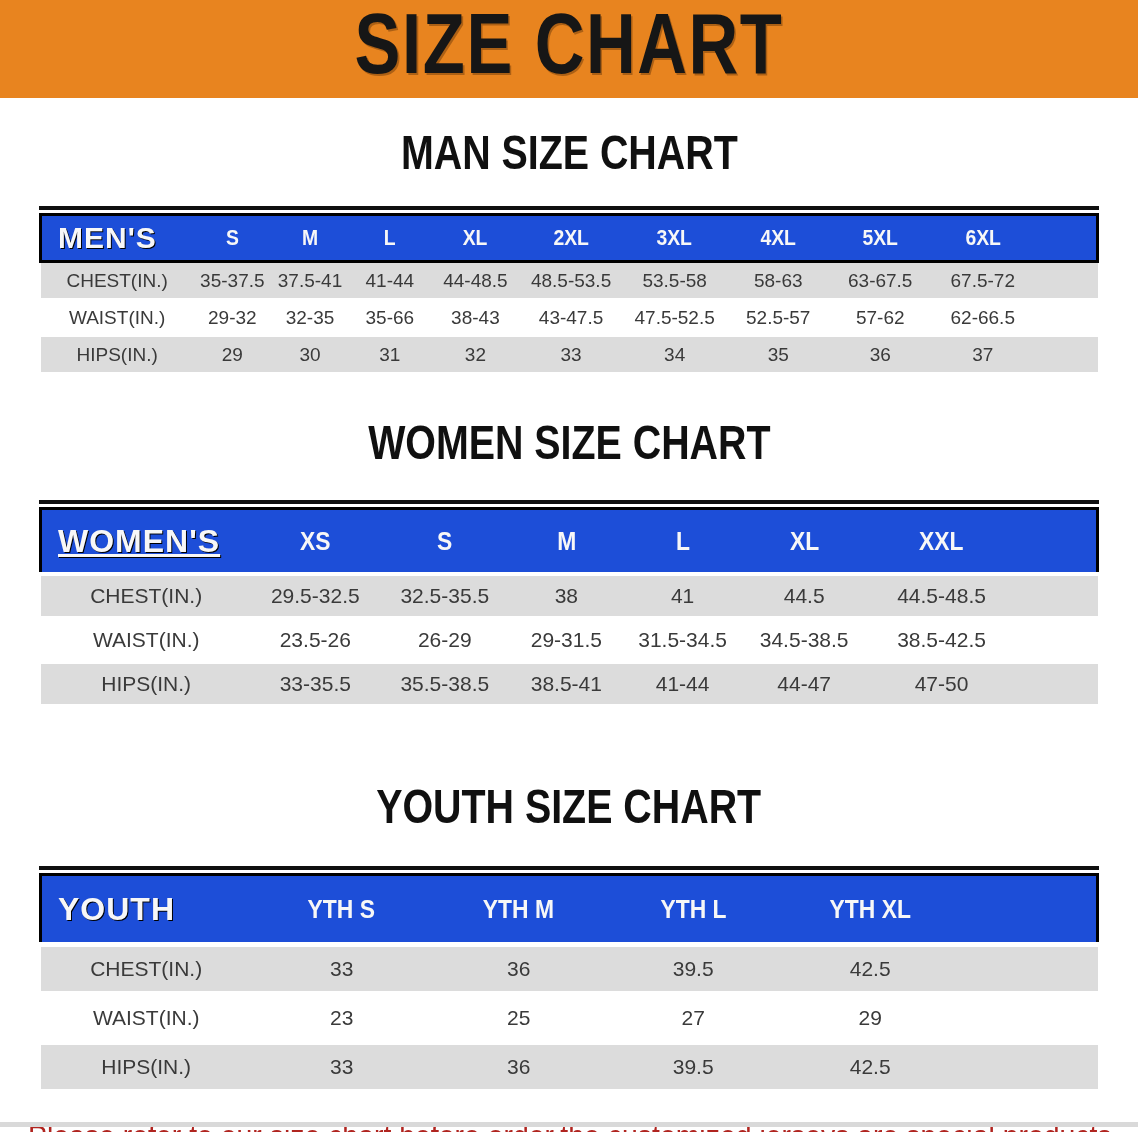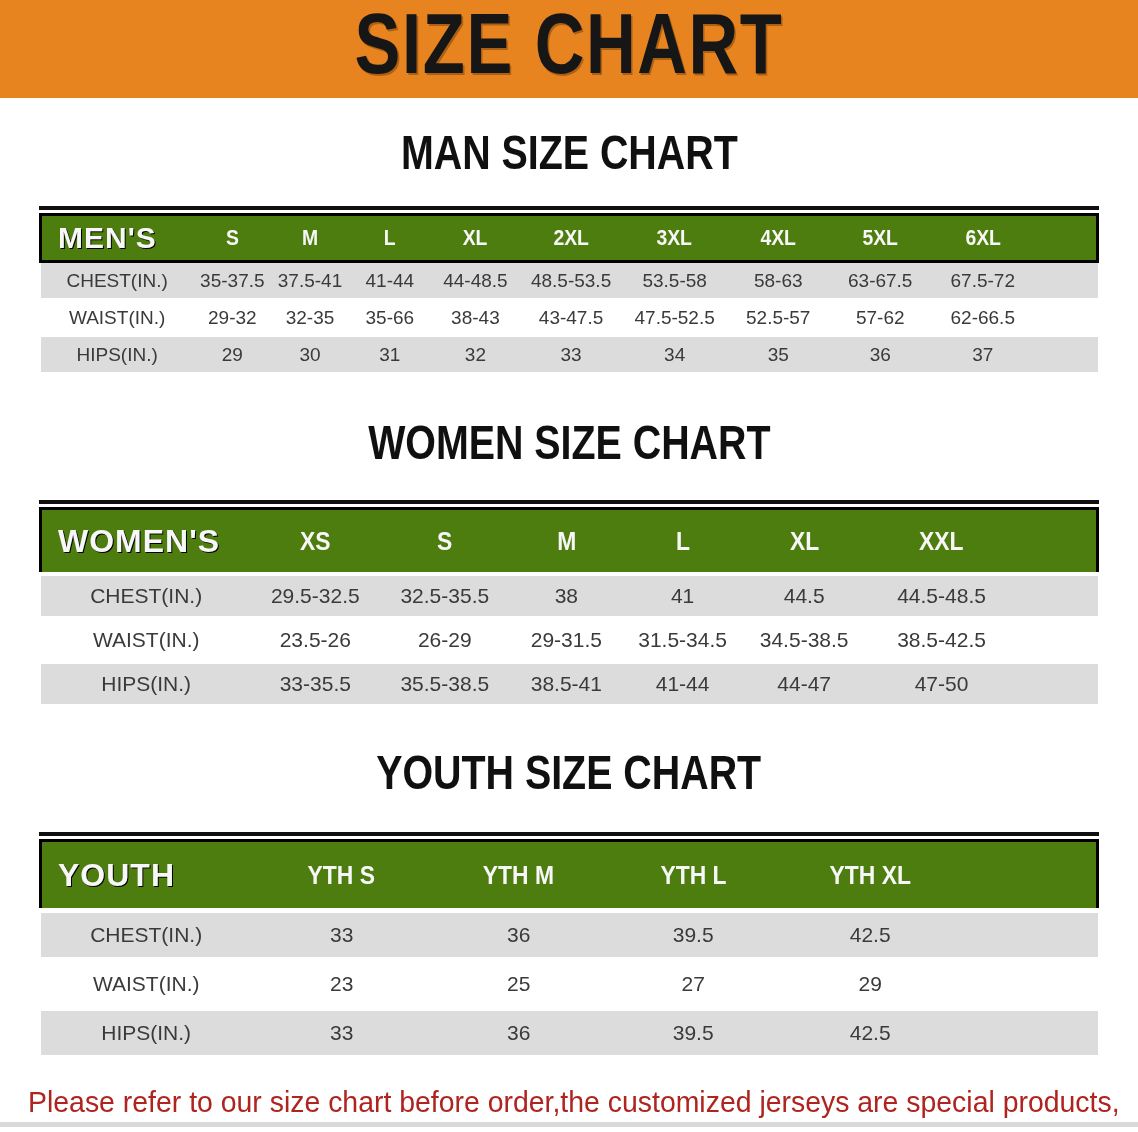--- a/index.html
+++ b/index.html
@@ -35,21 +35,21 @@
   }
 
   
   .section-heading {
     margin: 0;
     text-align: center;
     line-height: 50px;
   }
   .h-man   { margin-top: 30px; margin-bottom: 20px; }
   .h-women { margin-top: 44px; margin-bottom: 24px; }
-  .h-youth { margin-top: 40px; margin-bottom: 26px; }
+  .h-youth { margin-top: 74px; margin-bottom: 26px; }
   .section-heading .cond {
     display: inline-block;
     transform: scaleX(0.82);
     transform-origin: center;
     font-size: 48px;
     font-weight: 800;
     color: #101010;
     white-space: nowrap;
   }
 
@@ -59,21 +59,21 @@
     margin: 0 auto;
     border-top: 4px solid #101010;
     padding-top: 3px;
   }
   table.size-table {
     width: 100%;
     border-collapse: collapse;
     table-layout: fixed;
   }
   table.size-table thead th {
-    background: #4d7c0f;
+    background: #1d4ed8;
     color: #f7f7f7;
     font-weight: 700;
     text-align: center;
     border-top: 3px solid #000;
     border-bottom: 3px solid #000;
     padding: 0;
   }
   table.size-table thead th.corner {
     text-align: left;
     padding-left: 16px;
@@ -98,21 +98,21 @@
   table.size-table tbody tr:nth-child(odd) td { background: #dcdcdc; }
   table.size-table tbody tr:nth-child(even) td { background: #ffffff; }
 
   
   .t-men thead th { height: 44px; font-size: 22px; }
   .t-men thead th.corner { font-size: 30px; }
   .t-men tbody td { height: 35px; font-size: 19px; }
   .t-men tbody tr:nth-child(odd) td { border-top: 2px solid #fff; border-bottom: 2px solid #fff; }
 
   
-  .t-women thead th { height: 62px; font-size: 26px; }
+  .t-women thead th { height: 62px; font-size: 26px; text-decoration: underline; }
   .t-women thead th.corner { font-size: 32px; }
   .t-women tbody td { height: 40px; font-size: 21px; }
   .t-women tbody tr:nth-child(odd) td { border-top: 4px solid #fff; border-bottom: 4px solid #fff; }
 
   
   .t-youth thead th { height: 66px; font-size: 26px; }
   .t-youth thead th.corner { font-size: 32px; }
   .t-youth tbody td { height: 44px; font-size: 21px; }
   .t-youth tbody tr:nth-child(odd) td { border-top: 5px solid #fff; border-bottom: 5px solid #fff; }
 

